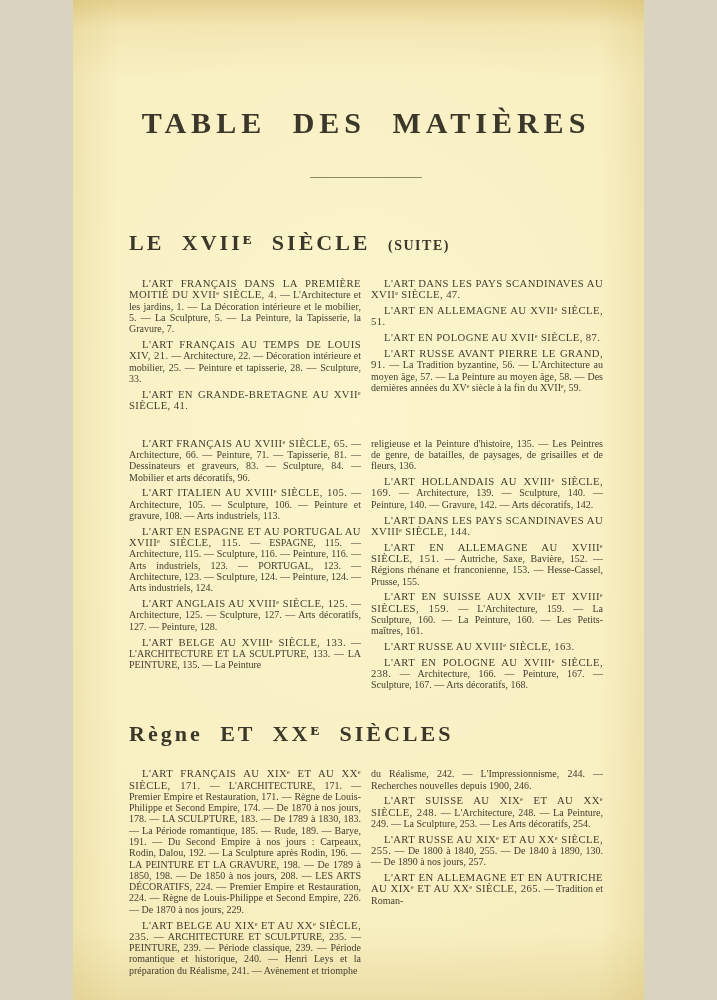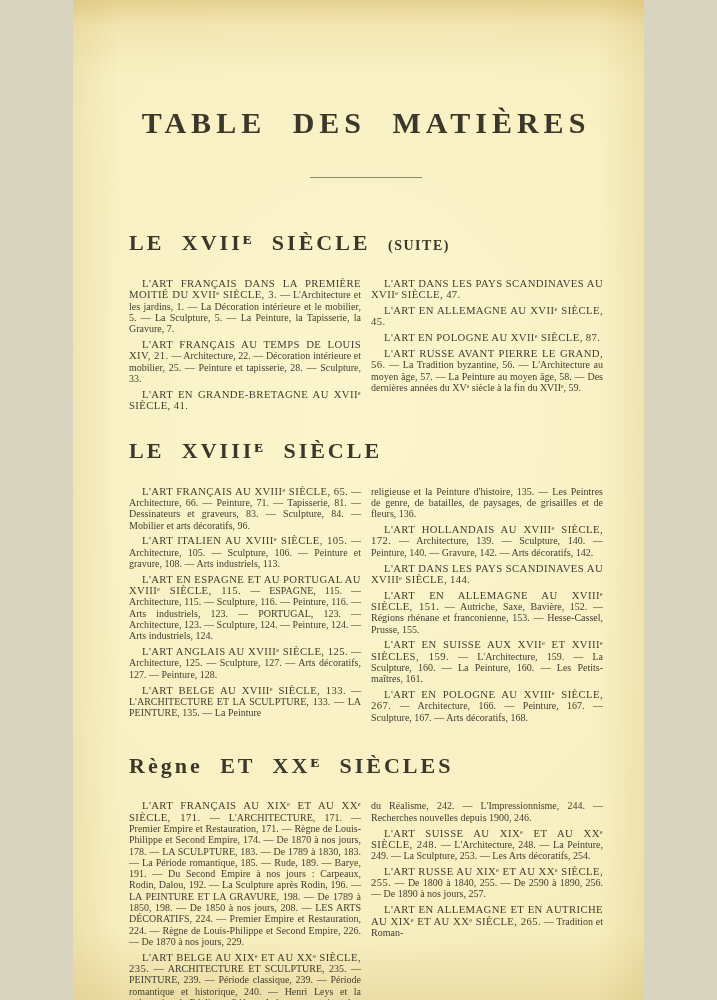--- a/index.html
+++ b/index.html
@@ -77,59 +77,59 @@
 
 <div class="page">
   <div class="content">
 
     <h1 class="doc-title">TABLE DES MATIÈRES</h1>
     <div class="rule"></div>
 
     <h2 class="section-heading sh-1"><span>LE XVIIᴱ SIÈCLE</span> <span class="suffix">(SUITE)</span></h2>
     <div class="columns c-1">
       <div class="col">
-        <p class="entry"><span class="lead">L'ART FRANÇAIS DANS LA PREMIÈRE MOITIÉ DU XVIIᵉ SIÈCLE, 3.</span> <span class="rest">— L'Architecture et les jardins, 1. — La Décoration intérieure et le mobilier, 5. — La Sculpture, 5. — La Peinture, la Tapisserie, la Gravure, 7.</span></p>
+        <p class="entry"><span class="lead">L'ART FRANÇAIS DANS LA PREMIÈRE MOITIÉ DU XVIIᵉ SIÈCLE, 4.</span> <span class="rest">— L'Architecture et les jardins, 1. — La Décoration intérieure et le mobilier, 5. — La Sculpture, 5. — La Peinture, la Tapisserie, la Gravure, 7.</span></p>
         <p class="entry"><span class="lead">L'ART FRANÇAIS AU TEMPS DE LOUIS XIV, 21.</span> <span class="rest">— Architecture, 22. — Décoration intérieure et mobilier, 25. — Peinture et tapisserie, 28. — Sculpture, 33.</span></p>
         <p class="entry"><span class="lead">L'ART EN GRANDE-BRETAGNE AU XVIIᵉ SIÈCLE, 41.</span></p>
       </div>
       <div class="col">
         <p class="entry"><span class="lead">L'ART DANS LES PAYS SCANDINAVES AU XVIIᵉ SIÈCLE, 47.</span></p>
-        <p class="entry"><span class="lead">L'ART EN ALLEMAGNE AU XVIIᵉ SIÈCLE, 45.</span></p>
+        <p class="entry"><span class="lead">L'ART EN ALLEMAGNE AU XVIIᵉ SIÈCLE, 51.</span></p>
         <p class="entry"><span class="lead">L'ART EN POLOGNE AU XVIIᵉ SIÈCLE, 87.</span></p>
-        <p class="entry"><span class="lead">L'ART RUSSE AVANT PIERRE LE GRAND, 56.</span> <span class="rest">— La Tradition byzantine, 56. — L'Architecture au moyen âge, 57. — La Peinture au moyen âge, 58. — Des dernières années du XVᵉ siècle à la fin du XVIIᵉ, 59.</span></p>
+        <p class="entry"><span class="lead">L'ART RUSSE AVANT PIERRE LE GRAND, 91.</span> <span class="rest">— La Tradition byzantine, 56. — L'Architecture au moyen âge, 57. — La Peinture au moyen âge, 58. — Des dernières années du XVᵉ siècle à la fin du XVIIᵉ, 59.</span></p>
       </div>
     </div>
 
-    <h2 class="section-heading sh-2"><span>LE XVIIIᴱ SIÈCLE</span></h2>
     <div class="columns c-2">
       <div class="col">
         <p class="entry"><span class="lead">L'ART FRANÇAIS AU XVIIIᵉ SIÈCLE, 65.</span> <span class="rest">— Architecture, 66. — Peinture, 71. — Tapisserie, 81. — Dessinateurs et graveurs, 83. — Sculpture, 84. — Mobilier et arts décoratifs, 96.</span></p>
         <p class="entry"><span class="lead">L'ART ITALIEN AU XVIIIᵉ SIÈCLE, 105.</span> <span class="rest">— Architecture, 105. — Sculpture, 106. — Peinture et gravure, 108. — Arts industriels, 113.</span></p>
         <p class="entry"><span class="lead">L'ART EN ESPAGNE ET AU PORTUGAL AU XVIIIᵉ SIÈCLE, 115.</span> <span class="rest">— ESPAGNE, 115. — Architecture, 115. — Sculpture, 116. — Peinture, 116. — Arts industriels, 123. — PORTUGAL, 123. — Architecture, 123. — Sculpture, 124. — Peinture, 124. — Arts industriels, 124.</span></p>
         <p class="entry"><span class="lead">L'ART ANGLAIS AU XVIIIᵉ SIÈCLE, 125.</span> <span class="rest">— Architecture, 125. — Sculpture, 127. — Arts décoratifs, 127. — Peinture, 128.</span></p>
         <p class="entry"><span class="lead">L'ART BELGE AU XVIIIᵉ SIÈCLE, 133.</span> <span class="rest">— L'ARCHITECTURE ET LA SCULPTURE, 133. — LA PEINTURE, 135. — La Peinture</span></p>
       </div>
       <div class="col">
         <p class="entry cont"><span class="rest">religieuse et la Peinture d'histoire, 135. — Les Peintres de genre, de batailles, de paysages, de grisailles et de fleurs, 136.</span></p>
-        <p class="entry"><span class="lead">L'ART HOLLANDAIS AU XVIIIᵉ SIÈCLE, 172.</span> <span class="rest">— Architecture, 139. — Sculpture, 140. — Peinture, 140. — Gravure, 142. — Arts décoratifs, 142.</span></p>
+        <p class="entry"><span class="lead">L'ART HOLLANDAIS AU XVIIIᵉ SIÈCLE, 169.</span> <span class="rest">— Architecture, 139. — Sculpture, 140. — Peinture, 140. — Gravure, 142. — Arts décoratifs, 142.</span></p>
         <p class="entry"><span class="lead">L'ART DANS LES PAYS SCANDINAVES AU XVIIIᵉ SIÈCLE, 144.</span></p>
         <p class="entry"><span class="lead">L'ART EN ALLEMAGNE AU XVIIIᵉ SIÈCLE, 151.</span> <span class="rest">— Autriche, Saxe, Bavière, 152. — Régions rhénane et franconienne, 153. — Hesse-Cassel, Prusse, 155.</span></p>
         <p class="entry"><span class="lead">L'ART EN SUISSE AUX XVIIᵉ ET XVIIIᵉ SIÈCLES, 159.</span> <span class="rest">— L'Architecture, 159. — La Sculpture, 160. — La Peinture, 160. — Les Petits-maîtres, 161.</span></p>
-        <p class="entry"><span class="lead">L'ART EN POLOGNE AU XVIIIᵉ SIÈCLE, 267.</span> <span class="rest">— Architecture, 166. — Peinture, 167. — Sculpture, 167. — Arts décoratifs, 168.</span></p>
+        <p class="entry"><span class="lead">L'ART RUSSE AU XVIIIᵉ SIÈCLE, 163.</span></p>
+        <p class="entry"><span class="lead">L'ART EN POLOGNE AU XVIIIᵉ SIÈCLE, 238.</span> <span class="rest">— Architecture, 166. — Peinture, 167. — Sculpture, 167. — Arts décoratifs, 168.</span></p>
       </div>
     </div>
 
     <h2 class="section-heading sh-3"><span>Règne ET XXᴱ SIÈCLES</span></h2>
     <div class="columns c-3">
       <div class="col">
         <p class="entry"><span class="lead">L'ART FRANÇAIS AU XIXᵉ ET AU XXᵉ SIÈCLE, 171.</span> <span class="rest">— L'ARCHITECTURE, 171. — Premier Empire et Restauration, 171. — Règne de Louis-Philippe et Second Empire, 174. — De 1870 à nos jours, 178. — LA SCULPTURE, 183. — De 1789 à 1830, 183. — La Période romantique, 185. — Rude, 189. — Barye, 191. — Du Second Empire à nos jours : Carpeaux, Rodin, Dalou, 192. — La Sculpture après Rodin, 196. — LA PEINTURE ET LA GRAVURE, 198. — De 1789 à 1850, 198. — De 1850 à nos jours, 208. — LES ARTS DÉCORATIFS, 224. — Premier Empire et Restauration, 224. — Règne de Louis-Philippe et Second Empire, 226. — De 1870 à nos jours, 229.</span></p>
         <p class="entry"><span class="lead">L'ART BELGE AU XIXᵉ ET AU XXᵉ SIÈCLE, 235.</span> <span class="rest">— ARCHITECTURE ET SCULPTURE, 235. — PEINTURE, 239. — Période classique, 239. — Période romantique et historique, 240. — Henri Leys et la préparation du Réalisme, 241. — Avènement et triomphe</span></p>
       </div>
       <div class="col">
         <p class="entry cont"><span class="rest">du Réalisme, 242. — L'Impressionnisme, 244. — Recherches nouvelles depuis 1900, 246.</span></p>
         <p class="entry"><span class="lead">L'ART SUISSE AU XIXᵉ ET AU XXᵉ SIÈCLE, 248.</span> <span class="rest">— L'Architecture, 248. — La Peinture, 249. — La Sculpture, 253. — Les Arts décoratifs, 254.</span></p>
-        <p class="entry"><span class="lead">L'ART RUSSE AU XIXᵉ ET AU XXᵉ SIÈCLE, 255.</span> <span class="rest">— De 1800 à 1840, 255. — De 2590 à 1890, 256. — De 1890 à nos jours, 257.</span></p>
+        <p class="entry"><span class="lead">L'ART RUSSE AU XIXᵉ ET AU XXᵉ SIÈCLE, 255.</span> <span class="rest">— De 1800 à 1840, 255. — De 1840 à 1890, 130. — De 1890 à nos jours, 257.</span></p>
         <p class="entry"><span class="lead">L'ART EN ALLEMAGNE ET EN AUTRICHE AU XIXᵉ ET AU XXᵉ SIÈCLE, 265.</span> <span class="rest">— Tradition et Roman-</span></p>
       </div>
     </div>
 
   </div>
 </div>
 
 </body></html>

